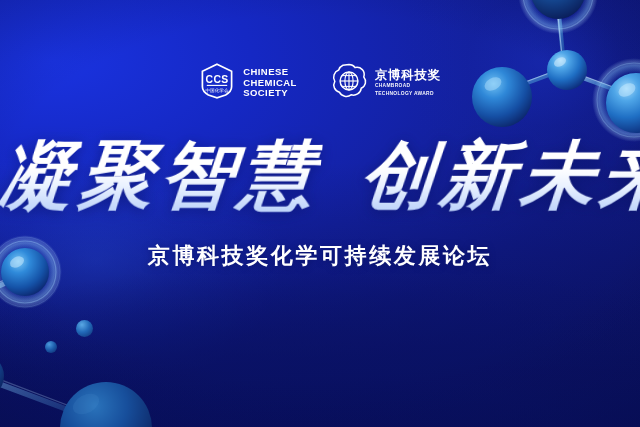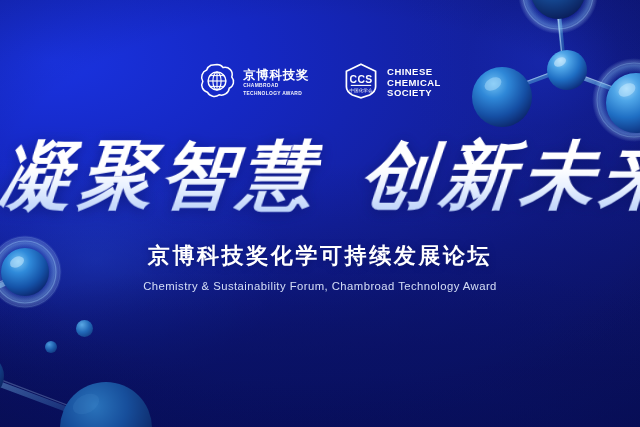--- a/index.html
+++ b/index.html
@@ -281,20 +281,36 @@
       <ellipse cx="126" cy="48" rx="14" ry="9" fill="#4f94d4" opacity="0.16" transform="rotate(-28 126 48)"></ellipse>
     </svg>
   </div>
 
   <div class="spark" style="left:76px; top:320px; width:17px; height:17px;
               background: radial-gradient(circle at 35% 28%, #5aa8e4 0%, #2269b8 45%, #0d2a70 100%);"></div>
   <div class="spark" style="left:45px; top:341px; width:12px; height:12px;
               background: radial-gradient(circle at 35% 28%, #4b9add 0%, #1c5bab 48%, #0b2466 100%);"></div>
 
   <div class="logo-row">
+
+    <div class="logo-unit">
+      <span class="logo-mark">
+        <svg width="36" height="38" viewBox="0 0 36 38">
+          <path d="M18 2.2 L32.6 9.2 V24.8 Q32.6 29.6 26.6 33 L18 35.8 L9.4 33 Q3.4 29.6 3.4 24.8 V9.2 Z" fill="none" stroke="#ffffff" stroke-width="1.7"></path>
+          <text x="18" y="20.6" text-anchor="middle" fill="#ffffff" font-family="Liberation Sans, sans-serif" font-size="10.4" font-weight="bold" letter-spacing="0.3">CCS</text>
+          <line x1="7.8" y1="23.4" x2="28.2" y2="23.4" stroke="#ffffff" stroke-width="1.1"></line>
+          <text x="18" y="30.4" text-anchor="middle" fill="#ffffff" font-family="DejaVu Sans, sans-serif" font-size="4.6">中国化学会</text>
+        </svg>
+      </span>
+      <span class="logo-words">
+        <span class="ccs-words">CHINESE</span>
+        <span class="ccs-words">CHEMICAL</span>
+        <span class="ccs-words">SOCIETY</span>
+      </span>
+    </div>
 
     <div class="logo-unit">
       <span class="logo-mark">
         <svg width="36" height="36" viewBox="0 0 36 36">
           <g fill="none" stroke="#ffffff" stroke-width="1.5">
             <path d="M18 1.6 a7.6 7.6 0 0 1 6.1 3.0 a7.6 7.6 0 0 1 7.2 2.0 a7.6 7.6 0 0 1 1.5 7.3
                      a7.6 7.6 0 0 1 1.6 6.2 a7.6 7.6 0 0 1-4.2 5.2 a7.6 7.6 0 0 1-3.6 5.6
                      a7.6 7.6 0 0 1-6.5 0.9 a7.6 7.6 0 0 1-6.4 1.4 a7.6 7.6 0 0 1-5.3-4.0
                      a7.6 7.6 0 0 1-5.0-4.3 a7.6 7.6 0 0 1 0.4-6.6 a7.6 7.6 0 0 1-0.7-6.6
                      a7.6 7.6 0 0 1 4.6-4.7 a7.6 7.6 0 0 1 4.2-4.8 Z"></path>
@@ -307,40 +323,23 @@
           <line x1="18" y1="9.1" x2="18" y2="26.9" stroke="#ffffff" stroke-width="1.15"></line>
         </svg>
       </span>
       <span class="logo-words">
         <span class="cb-cn">京博科技奖</span>
         <span class="cb-en">CHAMBROAD</span>
         <span class="cb-en">TECHNOLOGY AWARD</span>
       </span>
     </div>
 
-    <div class="logo-unit">
-      <span class="logo-mark">
-        <svg width="36" height="38" viewBox="0 0 36 38">
-          <path d="M18 2.2 L32.6 9.2 V24.8 Q32.6 29.6 26.6 33 L18 35.8 L9.4 33 Q3.4 29.6 3.4 24.8 V9.2 Z" fill="none" stroke="#ffffff" stroke-width="1.7"></path>
-          <text x="18" y="20.6" text-anchor="middle" fill="#ffffff" font-family="Liberation Sans, sans-serif" font-size="10.4" font-weight="bold" letter-spacing="0.3">CCS</text>
-          <line x1="7.8" y1="23.4" x2="28.2" y2="23.4" stroke="#ffffff" stroke-width="1.1"></line>
-          <text x="18" y="30.4" text-anchor="middle" fill="#ffffff" font-family="DejaVu Sans, sans-serif" font-size="4.6">中国化学会</text>
-        </svg>
-      </span>
-      <span class="logo-words">
-        <span class="ccs-words">CHINESE</span>
-        <span class="ccs-words">CHEMICAL</span>
-        <span class="ccs-words">SOCIETY</span>
-      </span>
-    </div>
-
   </div>
 
   <div class="headline">
     <span class="callig">凝聚智慧</span>
     <span class="callig-gap"></span>
     <span class="callig">创新未来</span>
   </div>
 
   <div class="sub-cn">京博科技奖化学可持续发展论坛</div>
-  <div class="sub-en">Chemistry &amp; Sustainability Forum, Chambroad Technology Award</div>
 
 </div>
 
 </body></html>

